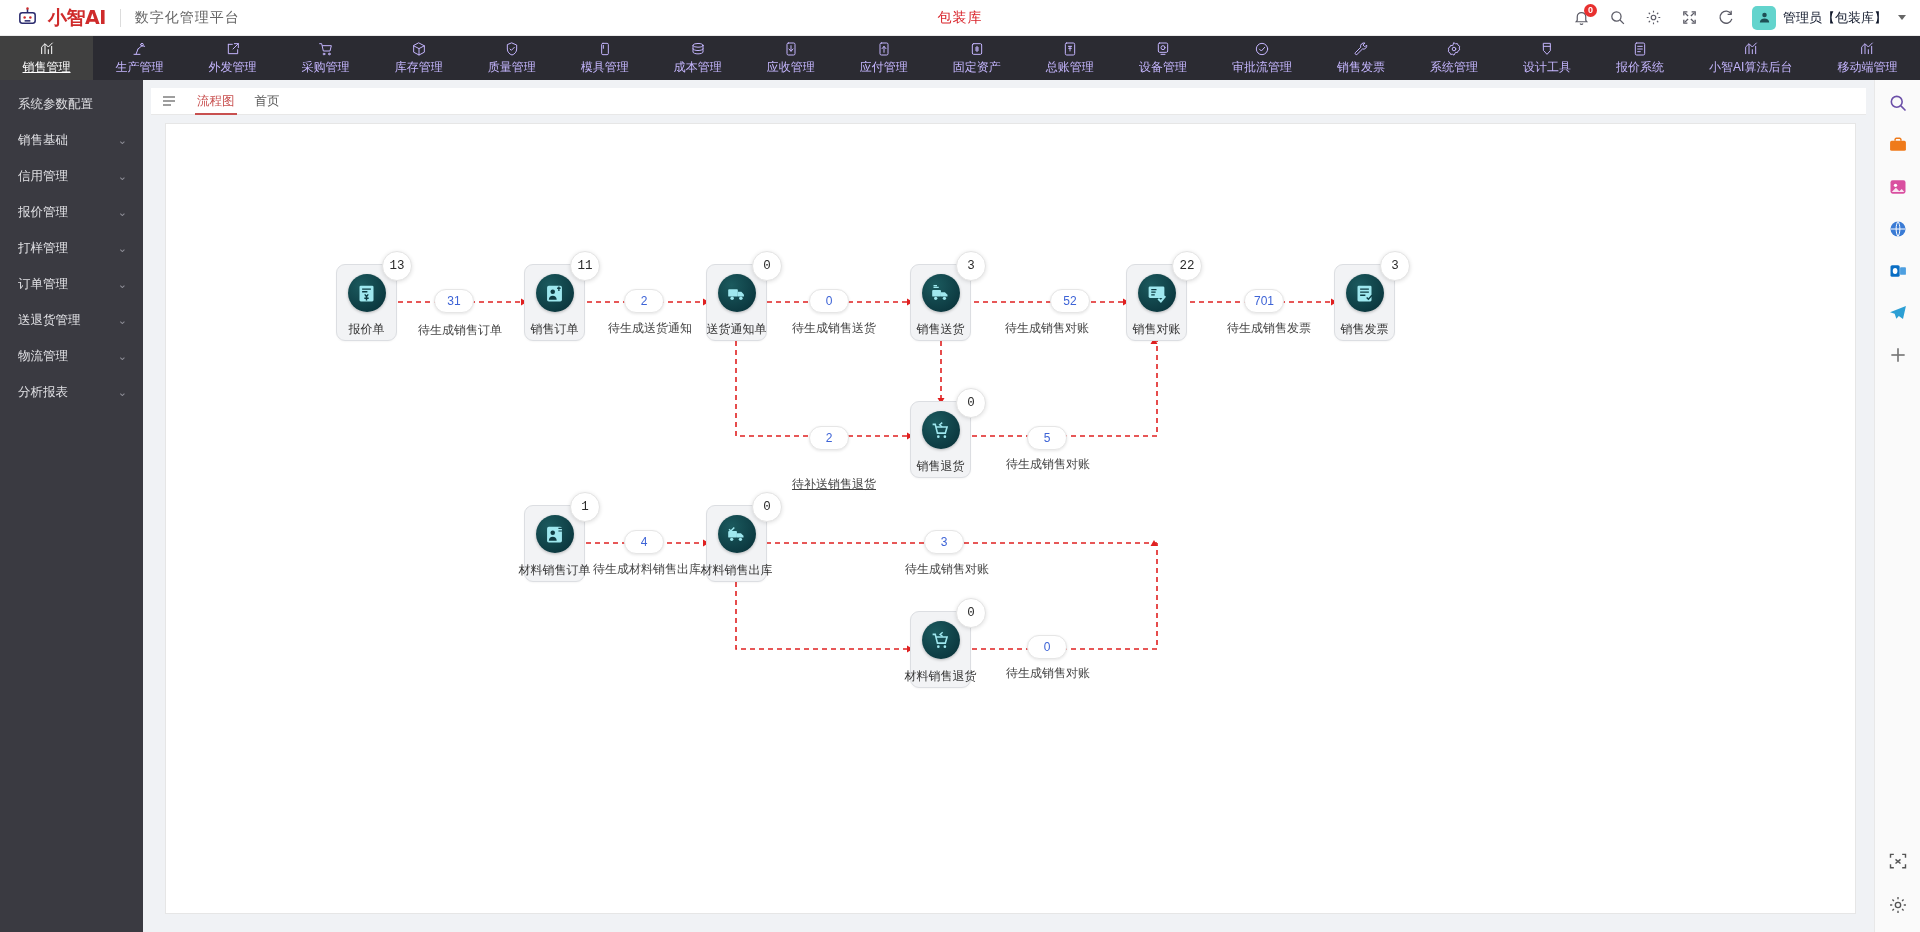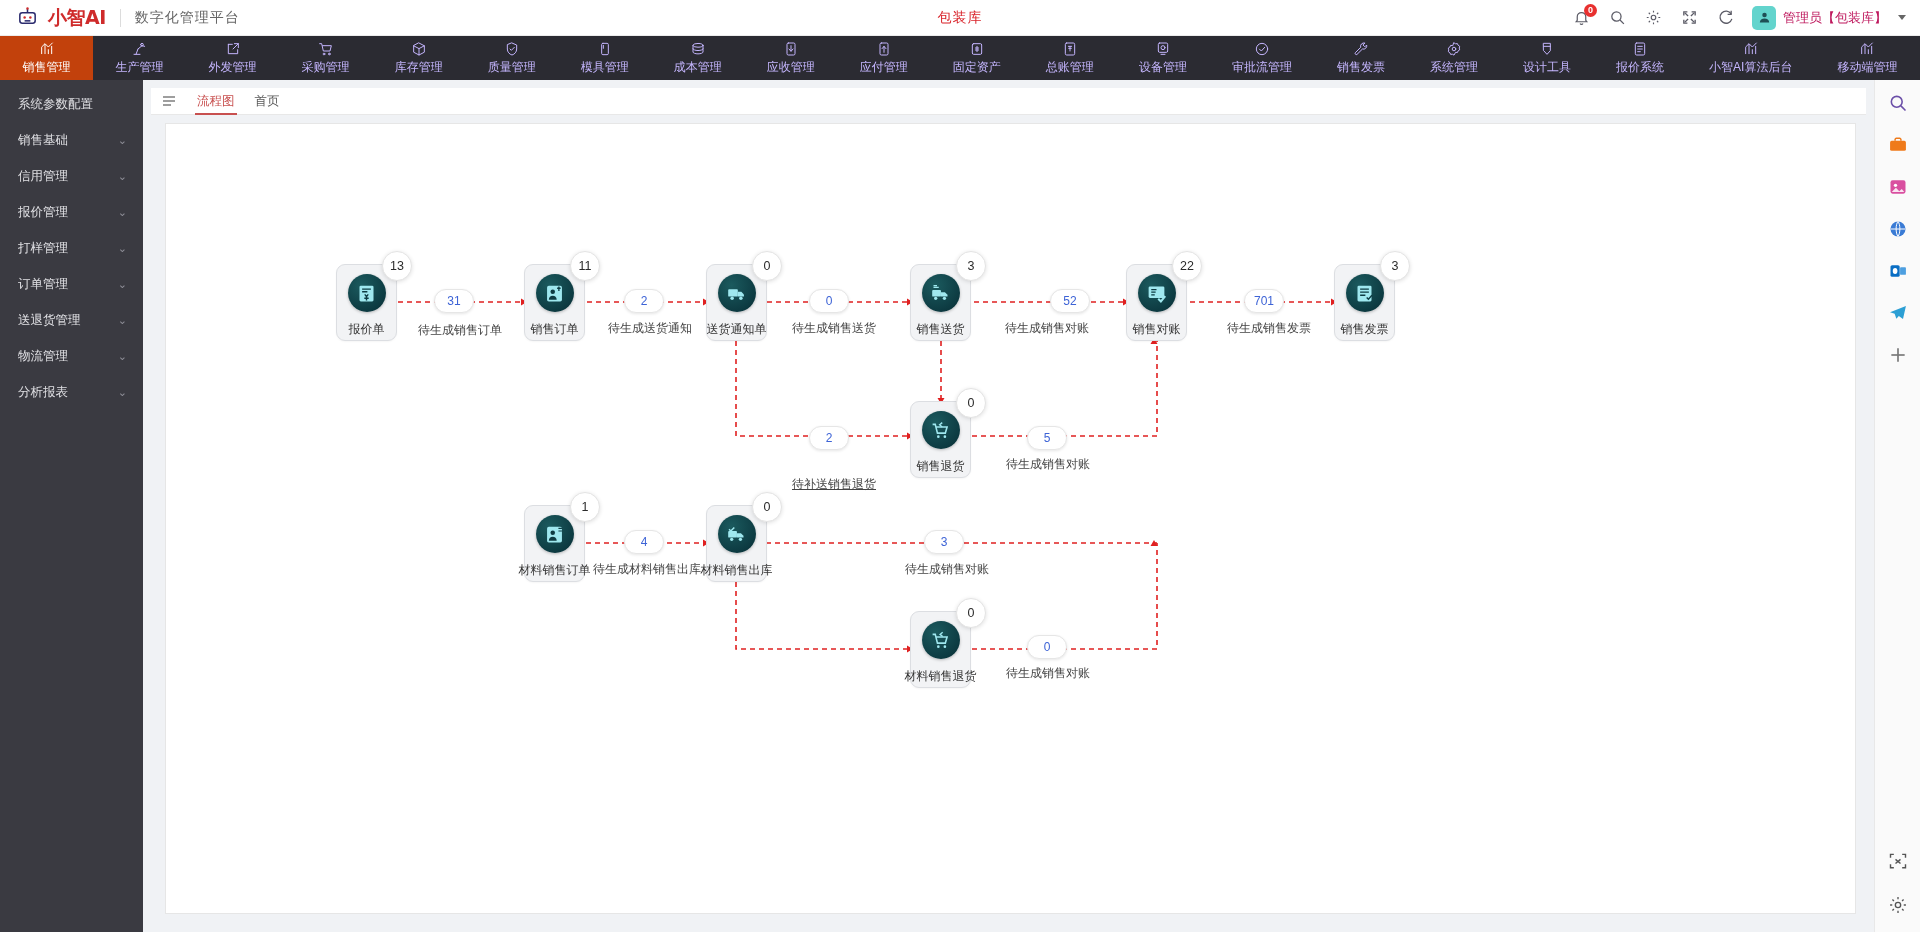--- a/index.html
+++ b/index.html
@@ -45,34 +45,34 @@
     background: #e8302f; color: #fff; font-size: 9px; line-height: 13px;
     min-width: 13px; height: 13px; border-radius: 7px; text-align: center;
     padding: 0 3px; font-weight: bold;
   }
   .user-chip { display: flex; align-items: center; gap: 7px; cursor: pointer; }
   .avatar {
     width: 24px; height: 24px; border-radius: 5px; background: #63d4cd;
     display: flex; align-items: center; justify-content: center;
   }
   .avatar svg { width: 15px; height: 15px; }
-  .user-name { font-size: 13px; color: #be185d; }
+  .user-name { font-size: 13px; color: #0f172a; }
   .caret { width: 0; height: 0; border-left: 4px solid transparent; border-right: 4px solid transparent; border-top: 5px solid #666; margin-left:4px;}
 
   
   .navbar {
     height: 44px; min-height: 44px; background: #2b2b32;
     display: flex; align-items: stretch; position: relative;
   }
   .nav-item {
     display: flex; flex-direction: column; align-items: center; justify-content: center;
     color: #c4b5fd; cursor: pointer; gap: 2px; padding: 0 8px;
     min-width: 75px; flex: 1 1 auto;
   }
-  .nav-item.active { background: #c2410c; color: #ffffff; }
+  .nav-item.active { background: #404040; color: #ffffff; text-decoration: underline; }
   .nav-item svg { width: 16px; height: 16px; display: block; }
   .nav-label { font-size: 12px; white-space: nowrap; }
 
   
   .body-row { flex: 1; display: flex; min-height: 0; position: relative; }
 
   
   .sidebar {
     width: 143px; min-width: 143px; background: #3a3a41; color: #ddd;
     padding-top: 6px; overflow-y: auto;
@@ -125,21 +125,21 @@
   .node-icon svg { width: 21px; height: 21px; }
   .node-label {
     position: absolute; top: 56px; left: 50%; transform: translateX(-50%);
     font-size: 12px; color: #333; white-space: nowrap;
   }
   .node-badge {
     position: absolute; top: -14px; right: -16px;
     min-width: 30px; height: 30px; border-radius: 15px; background: #ffffff;
     border: 1px solid #e4e4e4; box-shadow: 0 1px 4px rgba(0,0,0,0.13);
     display: flex; align-items: center; justify-content: center;
-    font-size: 12.5px; color: #2b2b2b; padding: 0 5px;
+    font-size: 12.5px; color: #2b2b2b; padding: 0 5px; font-family: Liberation Mono, monospace;
   }
 
   
   .edge-pill {
     position: absolute; min-width: 40px; height: 24px; border-radius: 12px;
     background: #ffffff; border: 1px solid #e6e6e6; box-shadow: 0 1px 3px rgba(0,0,0,0.10);
     display: flex; align-items: center; justify-content: center;
     font-size: 12px; color: #3d63d6; padding: 0 8px; cursor: pointer;
   }
   .edge-text {

